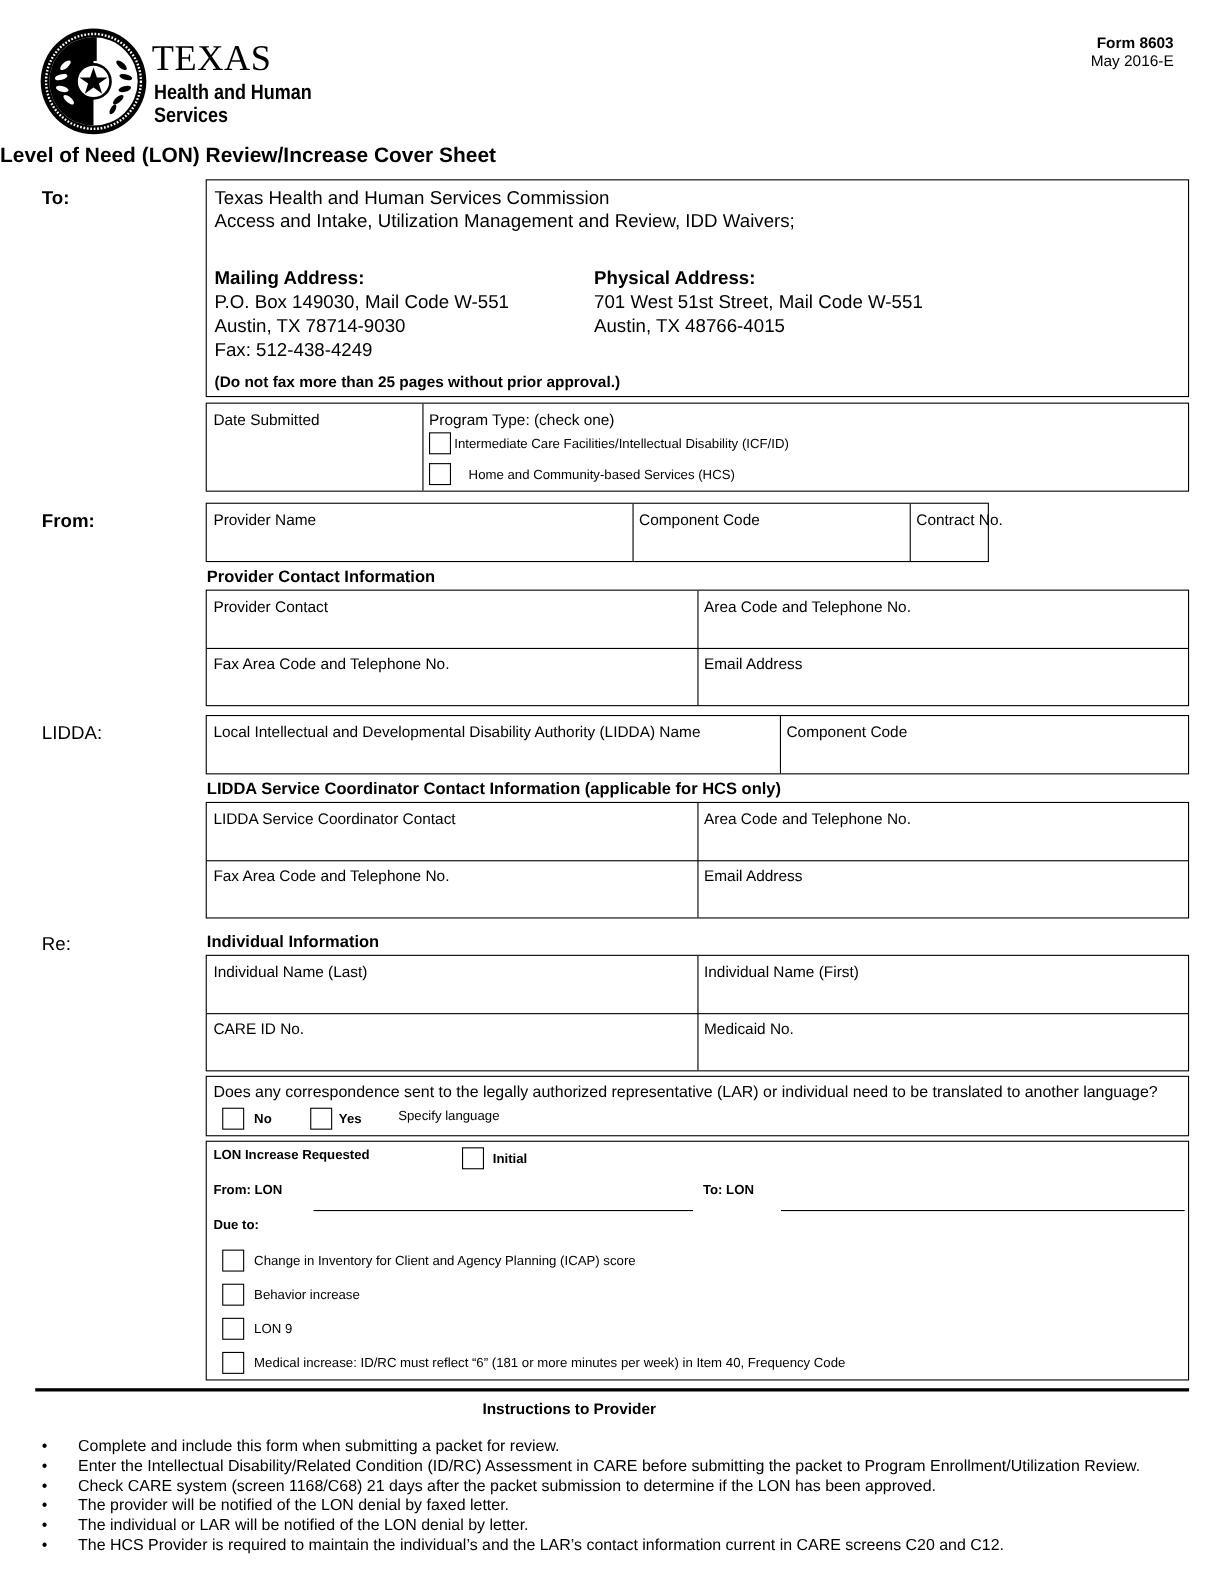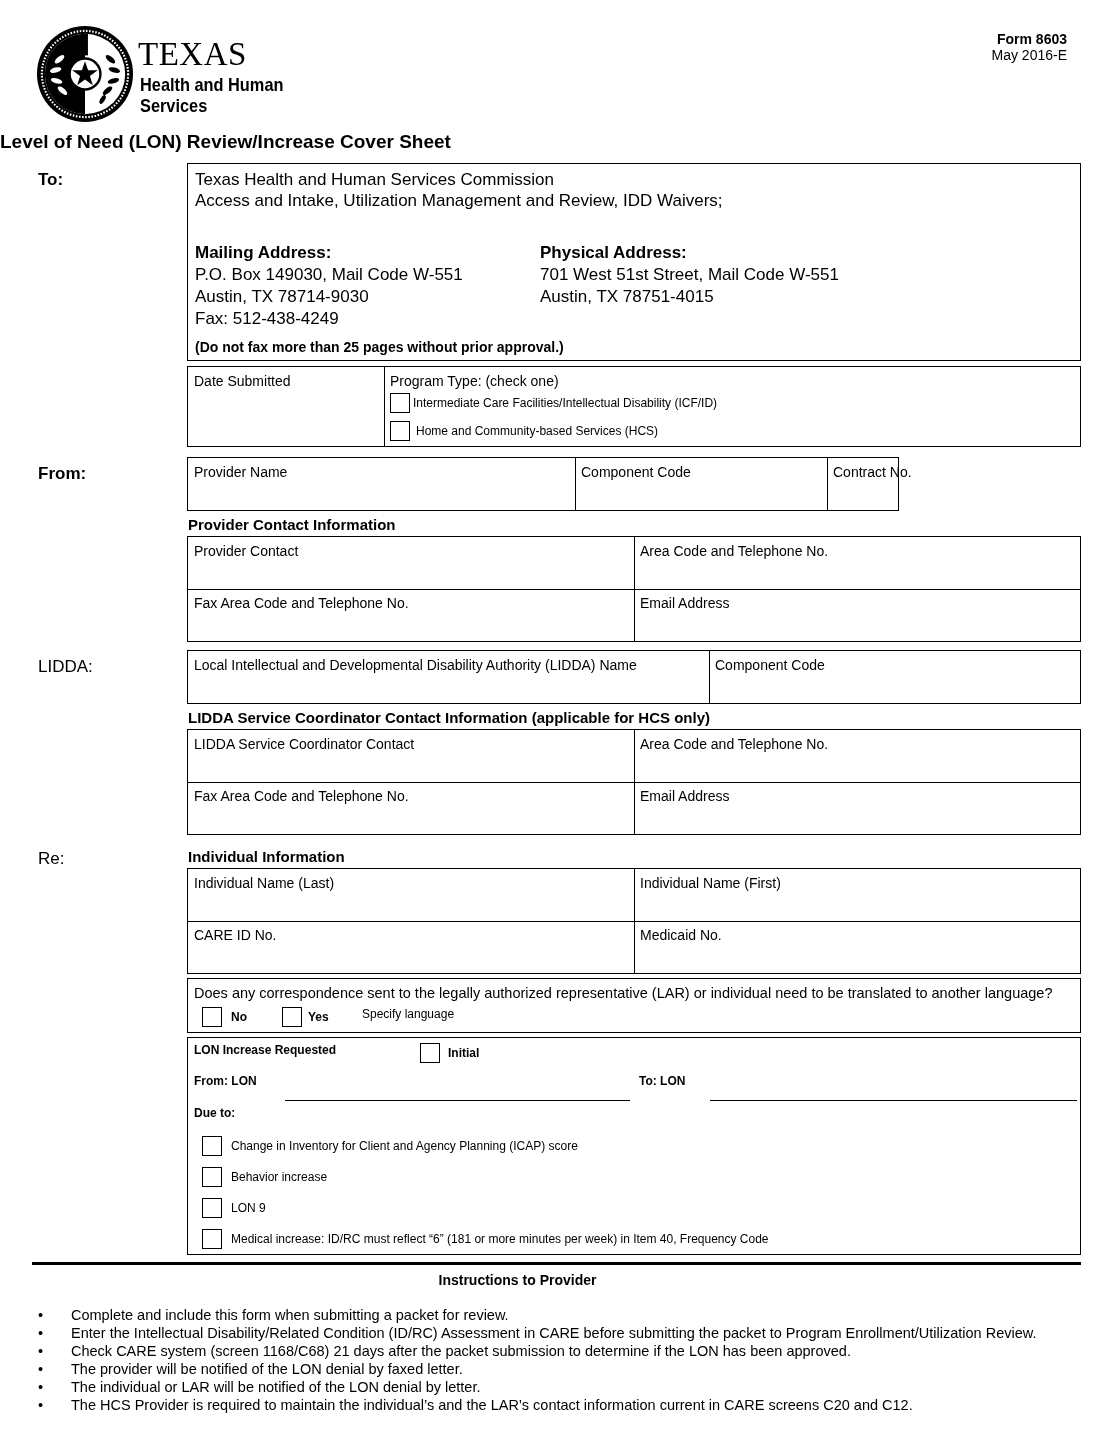--- a/index.html
+++ b/index.html
@@ -86,36 +86,36 @@
   <div class="to-line" style="top:6px">Texas Health and Human Services Commission</div>
   <div class="to-line" style="top:27px">Access and Intake, Utilization Management and Review, IDD Waivers;</div>
 
   <div class="to-line bold" style="top:79px">Mailing Address:</div>
   <div class="to-line" style="top:101px">P.O. Box 149030, Mail Code W-551</div>
   <div class="to-line" style="top:123px">Austin, TX 78714-9030</div>
   <div class="to-line" style="top:145px">Fax: 512-438-4249</div>
 
   <div class="to-line bold" style="top:79px; left:352px">Physical Address:</div>
   <div class="to-line" style="top:101px; left:352px">701 West 51st Street, Mail Code W-551</div>
-  <div class="to-line" style="top:123px; left:352px">Austin, TX 78751-4015</div>
+  <div class="to-line" style="top:123px; left:352px">Austin, TX 48766-4015</div>
 
   <div class="to-note">(Do not fax more than 25 pages without prior approval.)</div>
 </div>
 
 <div class="abs box" style="left:187px; top:366px; width:894px; height:81px;">
   <div class="vline" style="left:196px"></div>
   <div class="cell-label">Date Submitted</div>
   <div class="cell-label" style="left:202px">Program Type: (check one)</div>
   <div class="cb-row" style="left:202px; top:26px">
     <span class="cb"></span>
     <span class="txt" style="margin-left:3px">Intermediate Care Facilities/Intellectual Disability (ICF/ID)</span>
   </div>
   <div class="cb-row" style="left:202px; top:54px">
     <span class="cb"></span>
-    <span class="txt" style="margin-left:6px">Home and Community-based Services (HCS)</span>
+    <span class="txt" style="margin-left:16px">Home and Community-based Services (HCS)</span>
   </div>
 </div>
 
 <div class="abs box" style="left:187px; top:457px; width:712px; height:54px;">
   <div class="vline" style="left:387px"></div>
   <div class="vline" style="left:639px"></div>
   <div class="cell-label">Provider Name</div>
   <div class="cell-label" style="left:393px">Component Code</div>
   <div class="cell-label" style="left:645px">Contract No.</div>
 </div>

